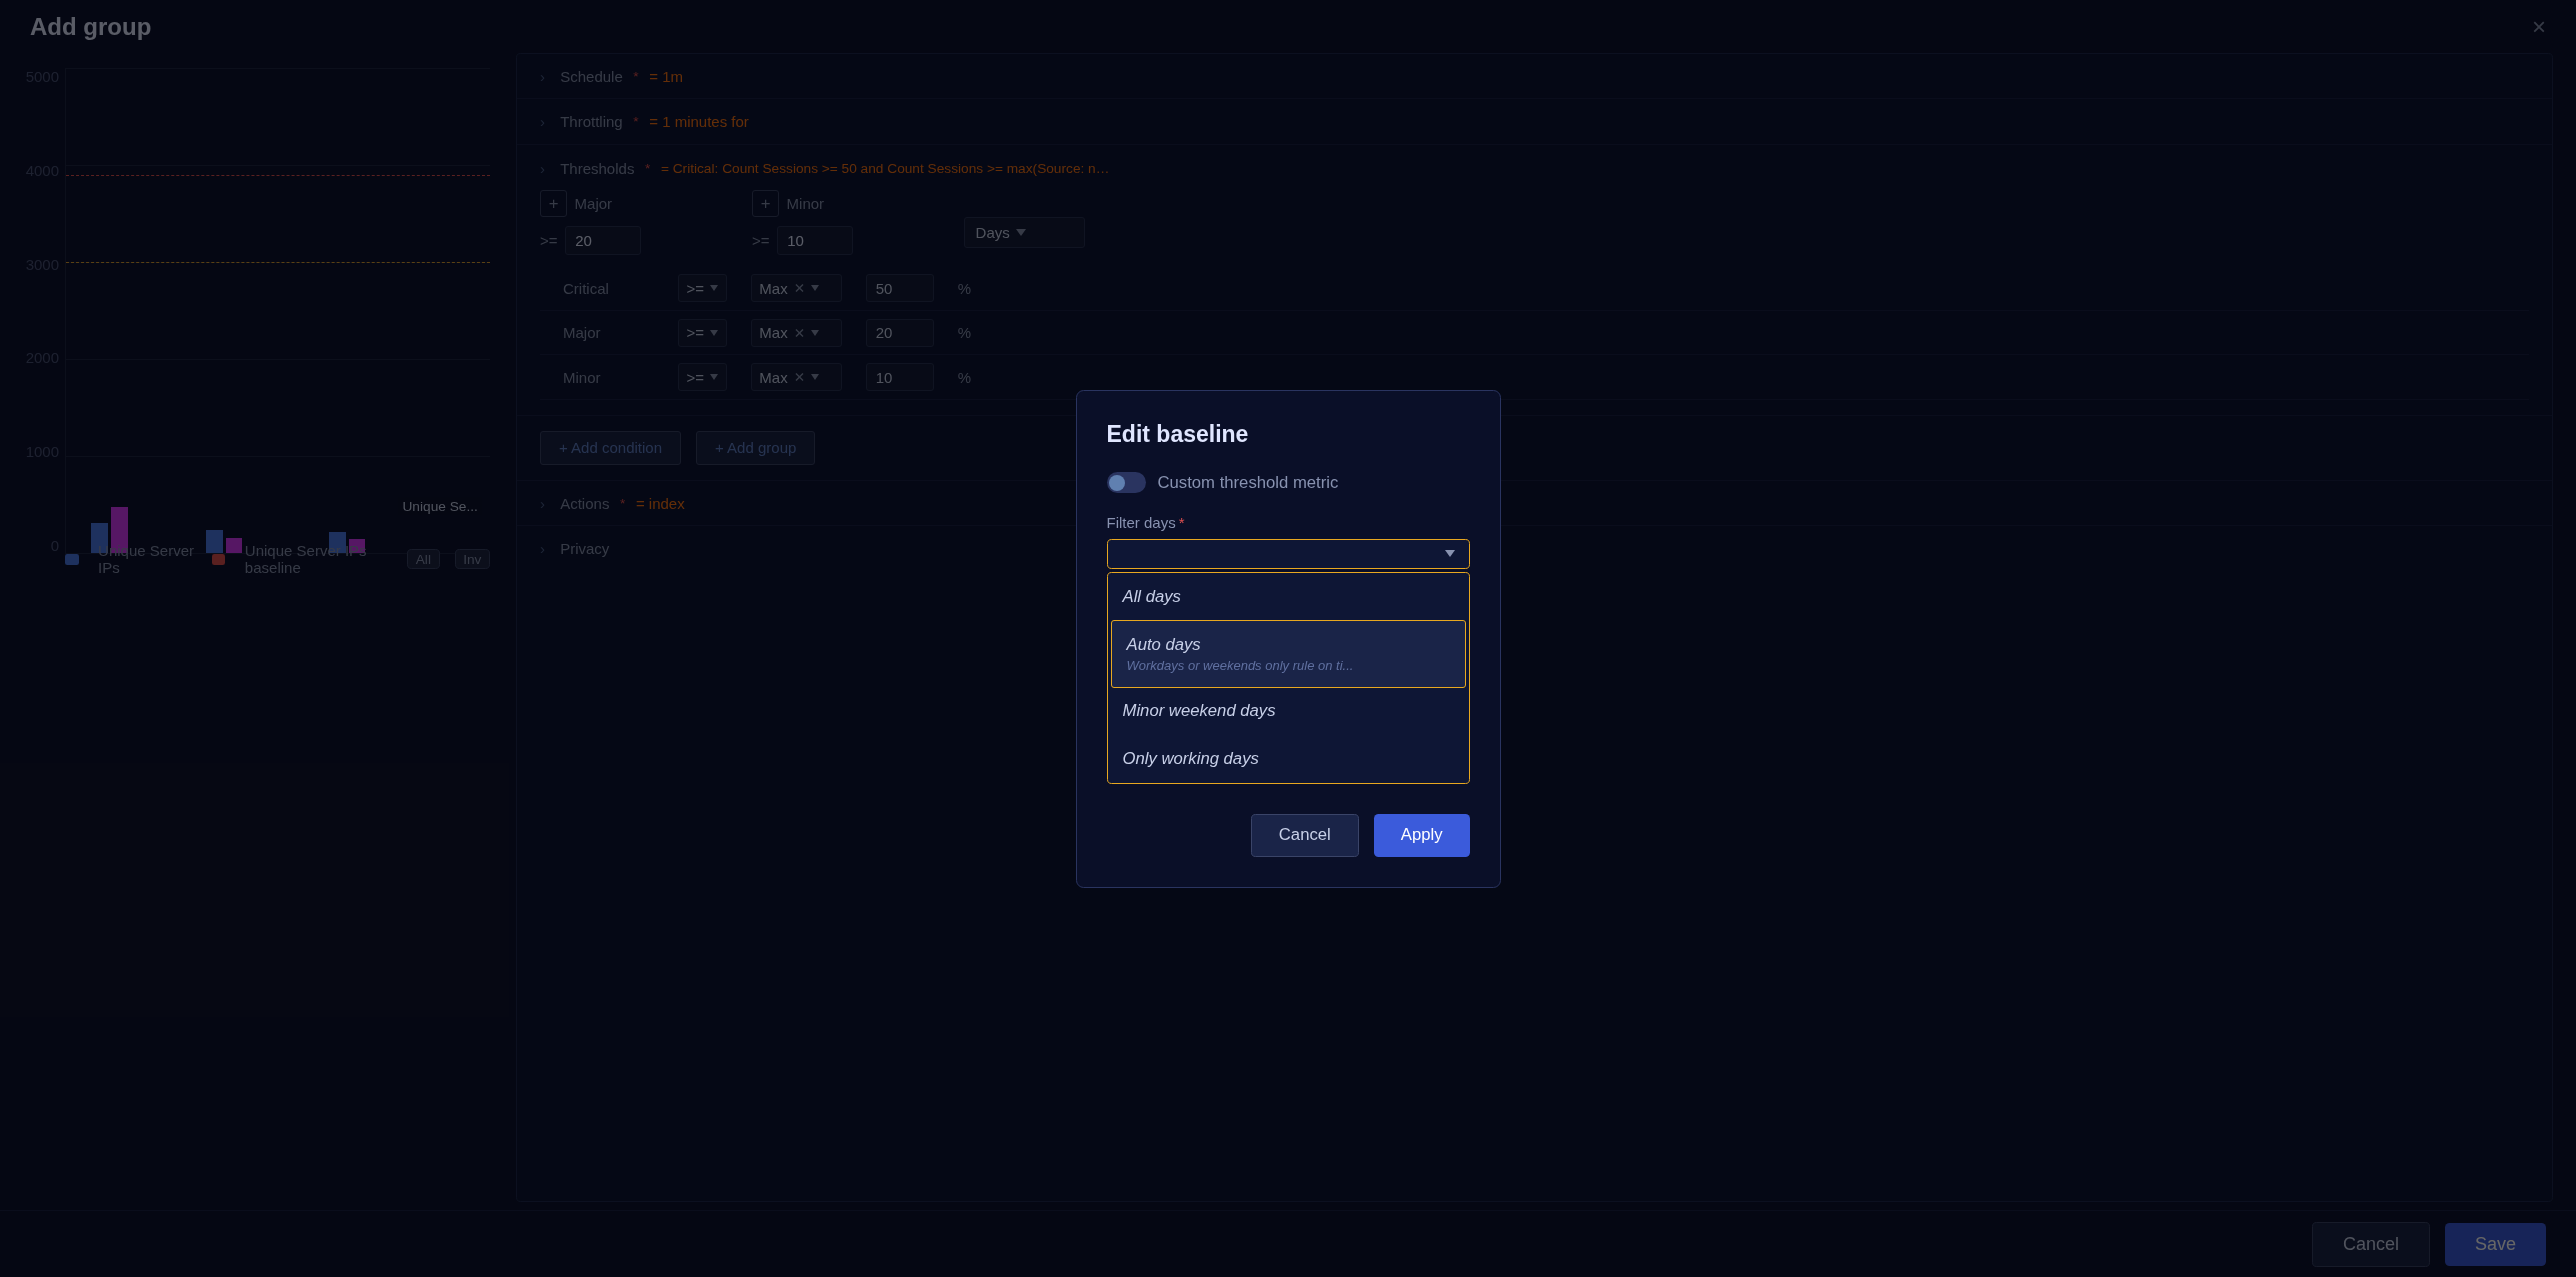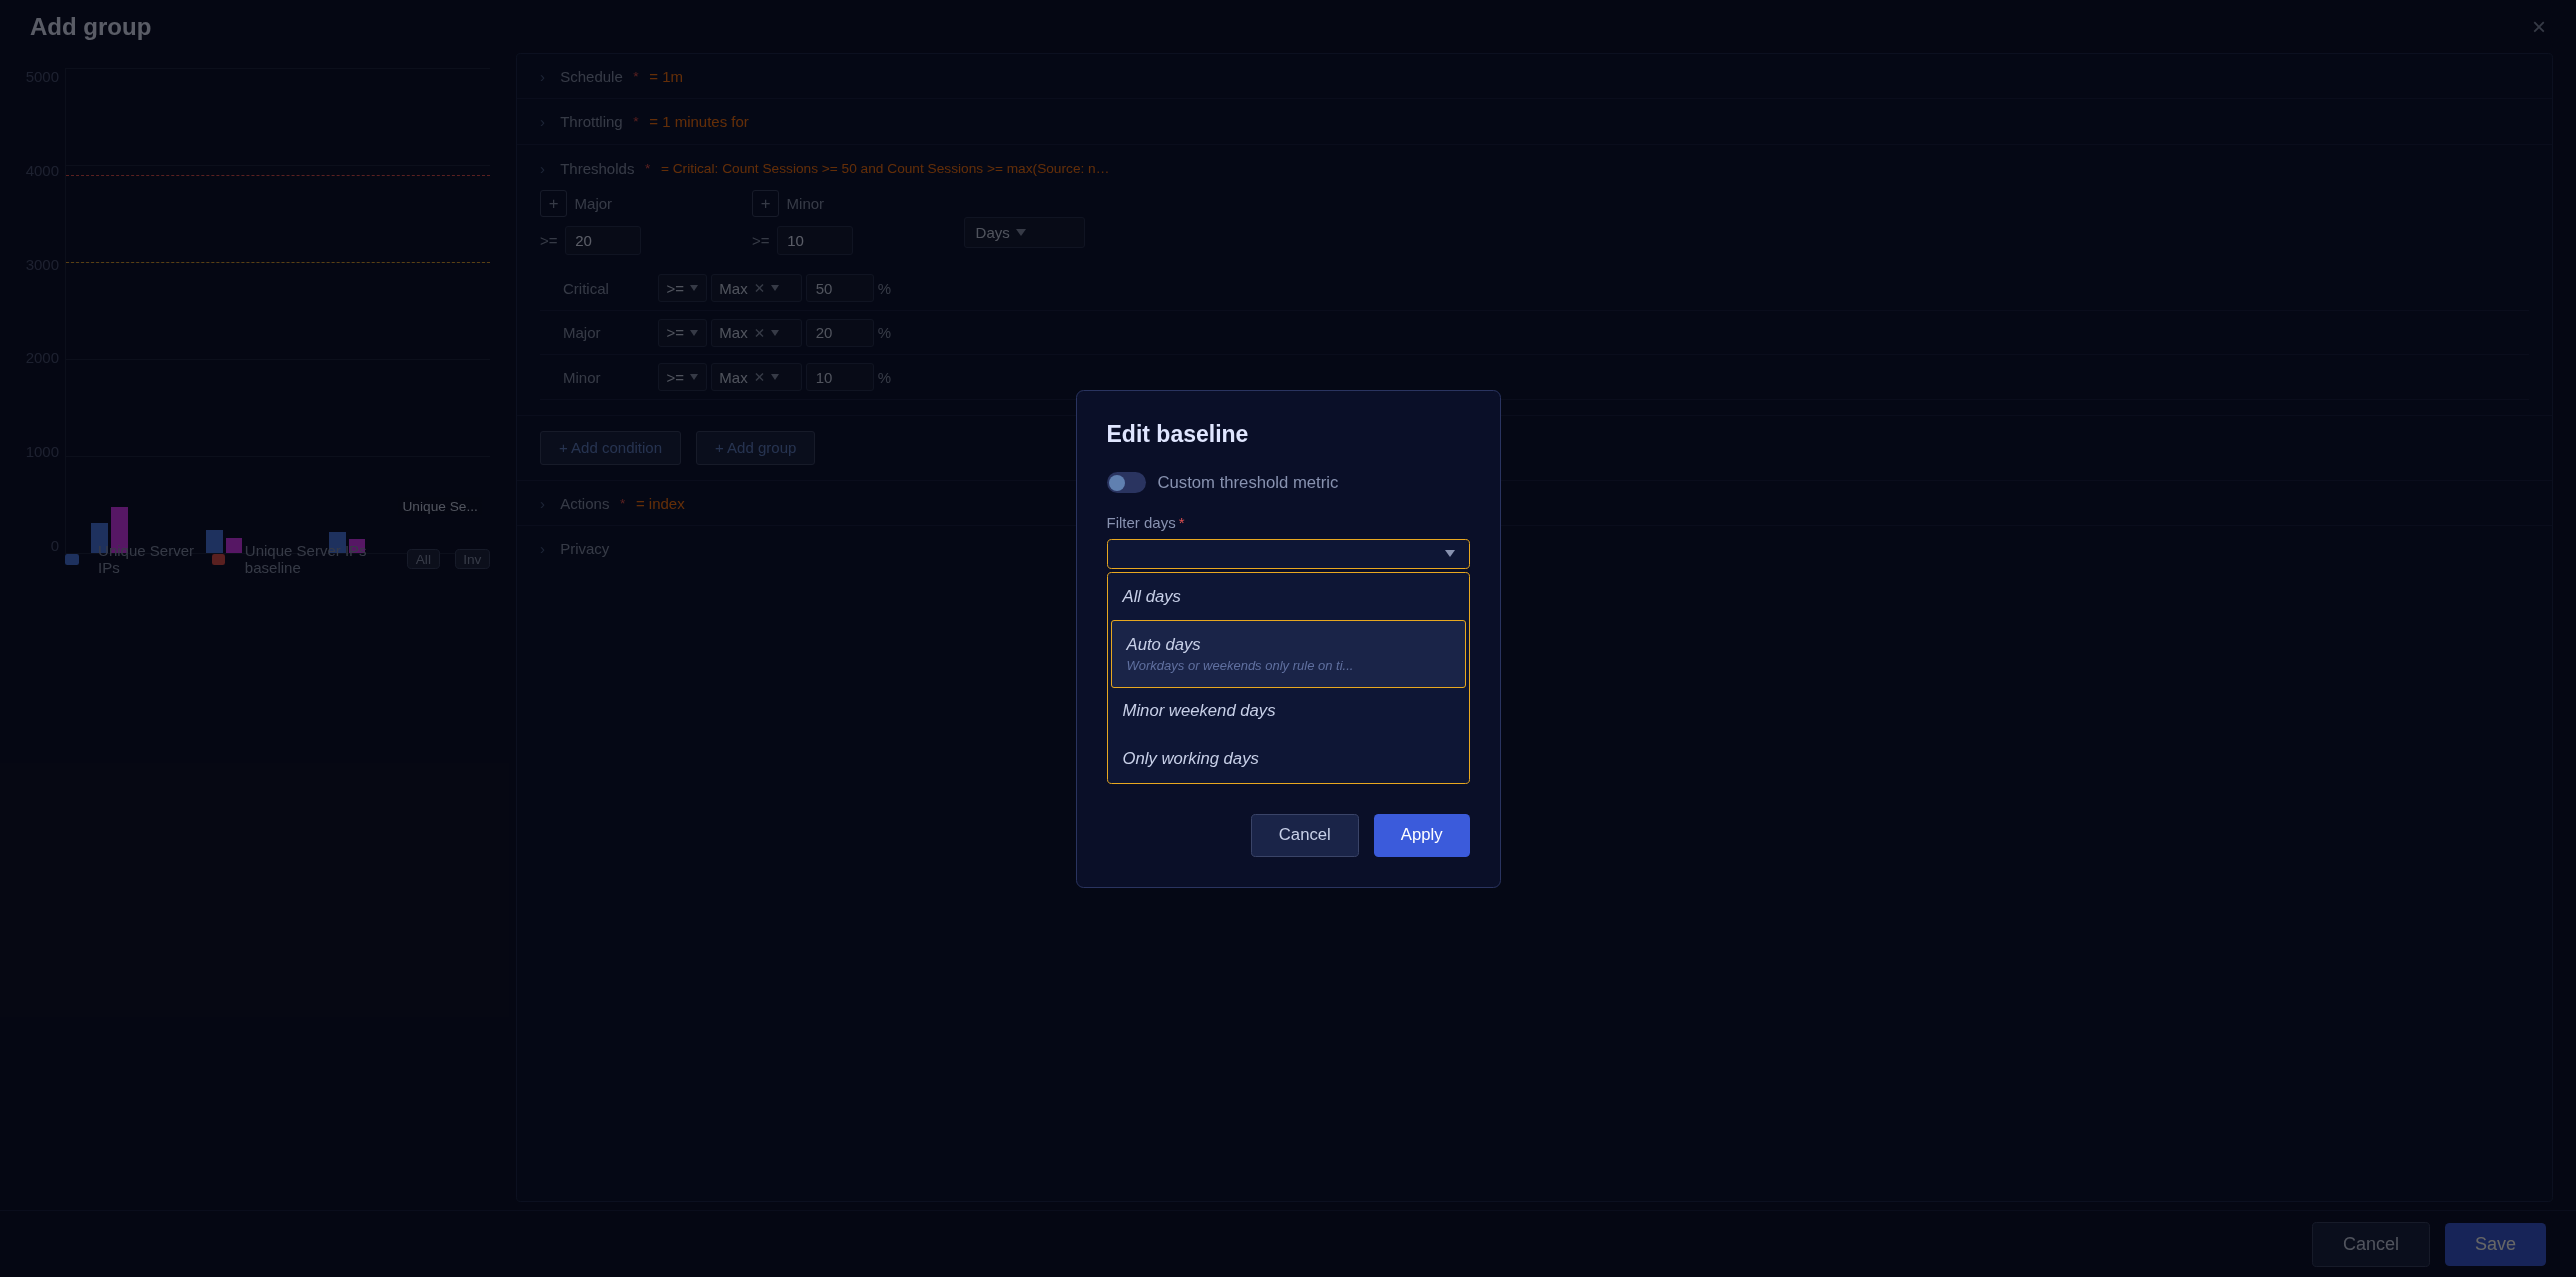--- a/index.html
+++ b/index.html
@@ -237,21 +237,21 @@
       font-size: 15px;
     }
 
     
     .severity-section {
       margin-top: 12px;
     }
     .severity-row {
       display: flex;
       align-items: center;
-      gap: 4px;
+      gap: 24px;
       padding: 7.6px 23px;
       border-bottom: 0.8px solid #1a2248;
       font-size: 15px;
     }
     .severity-label {
       width: 91px;
       color: #8892b0;
     }
     .severity-op {
       background: #141d3a;

